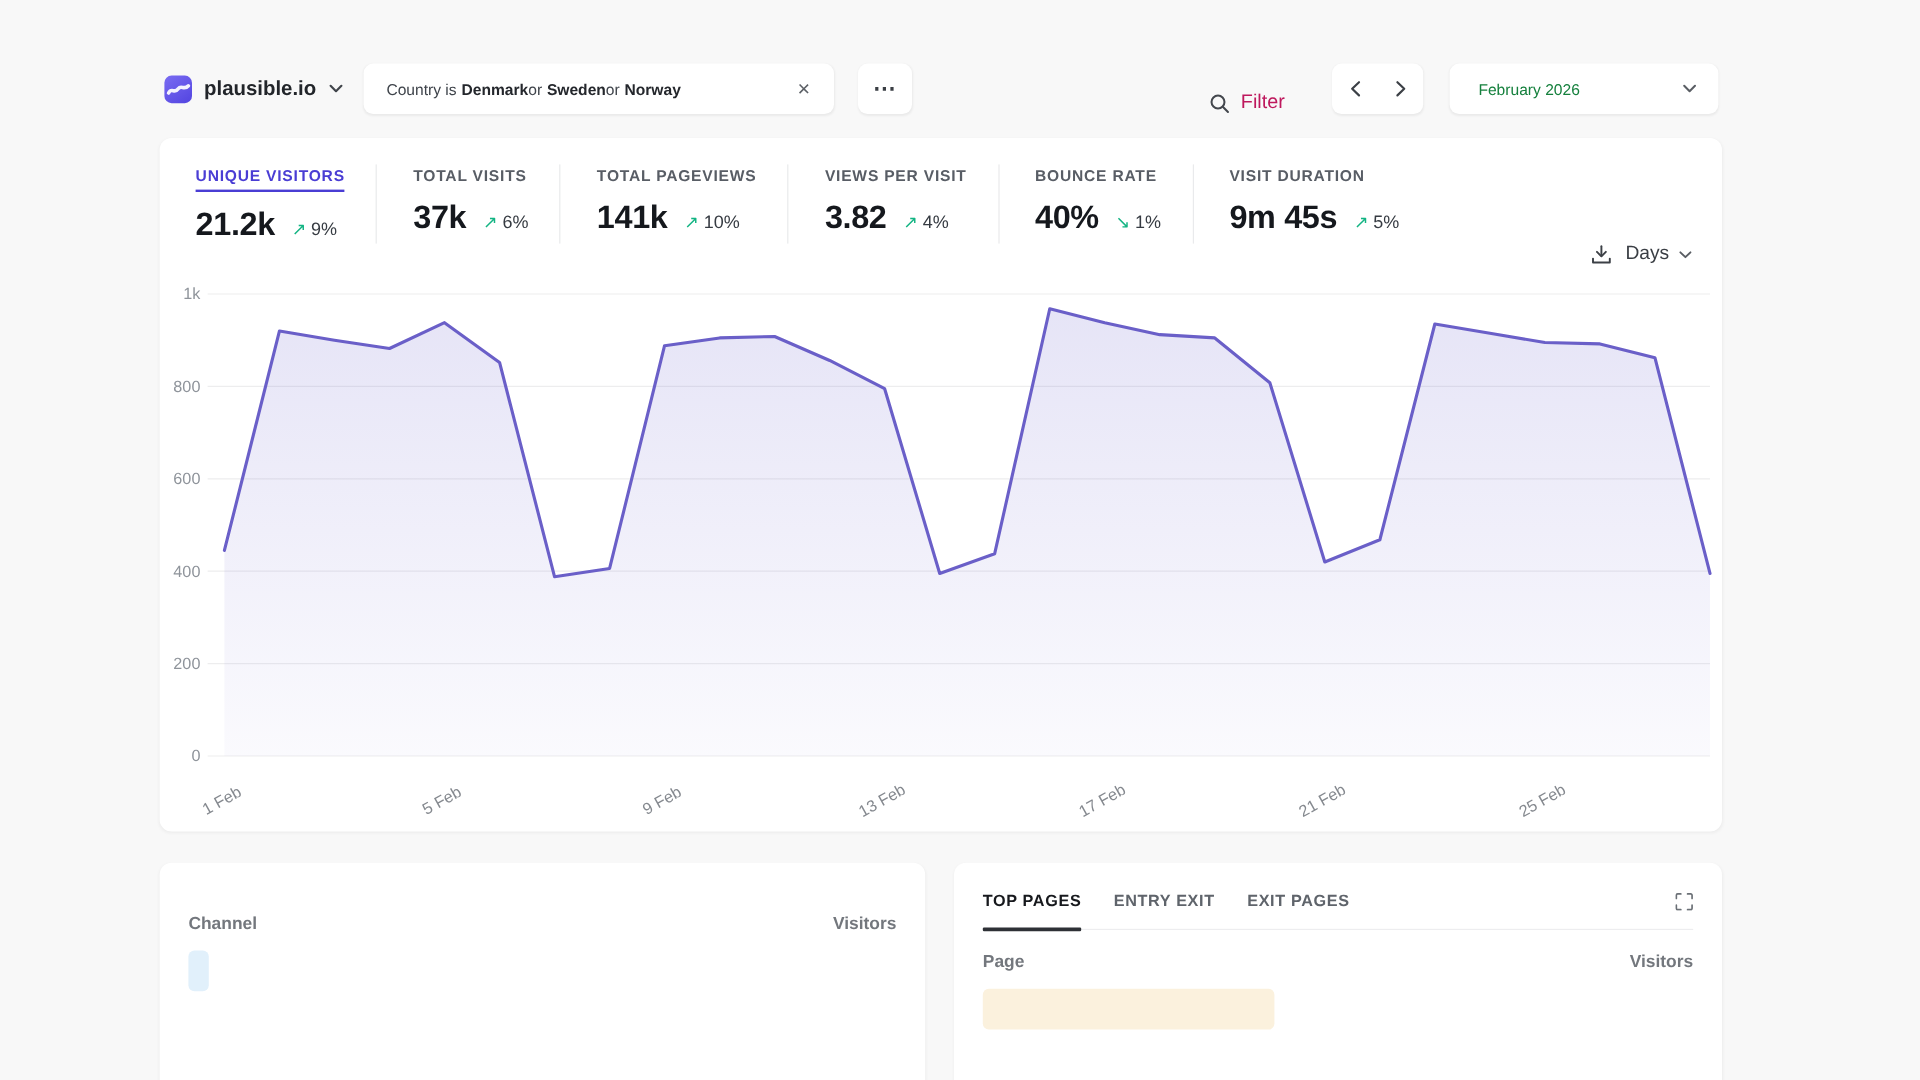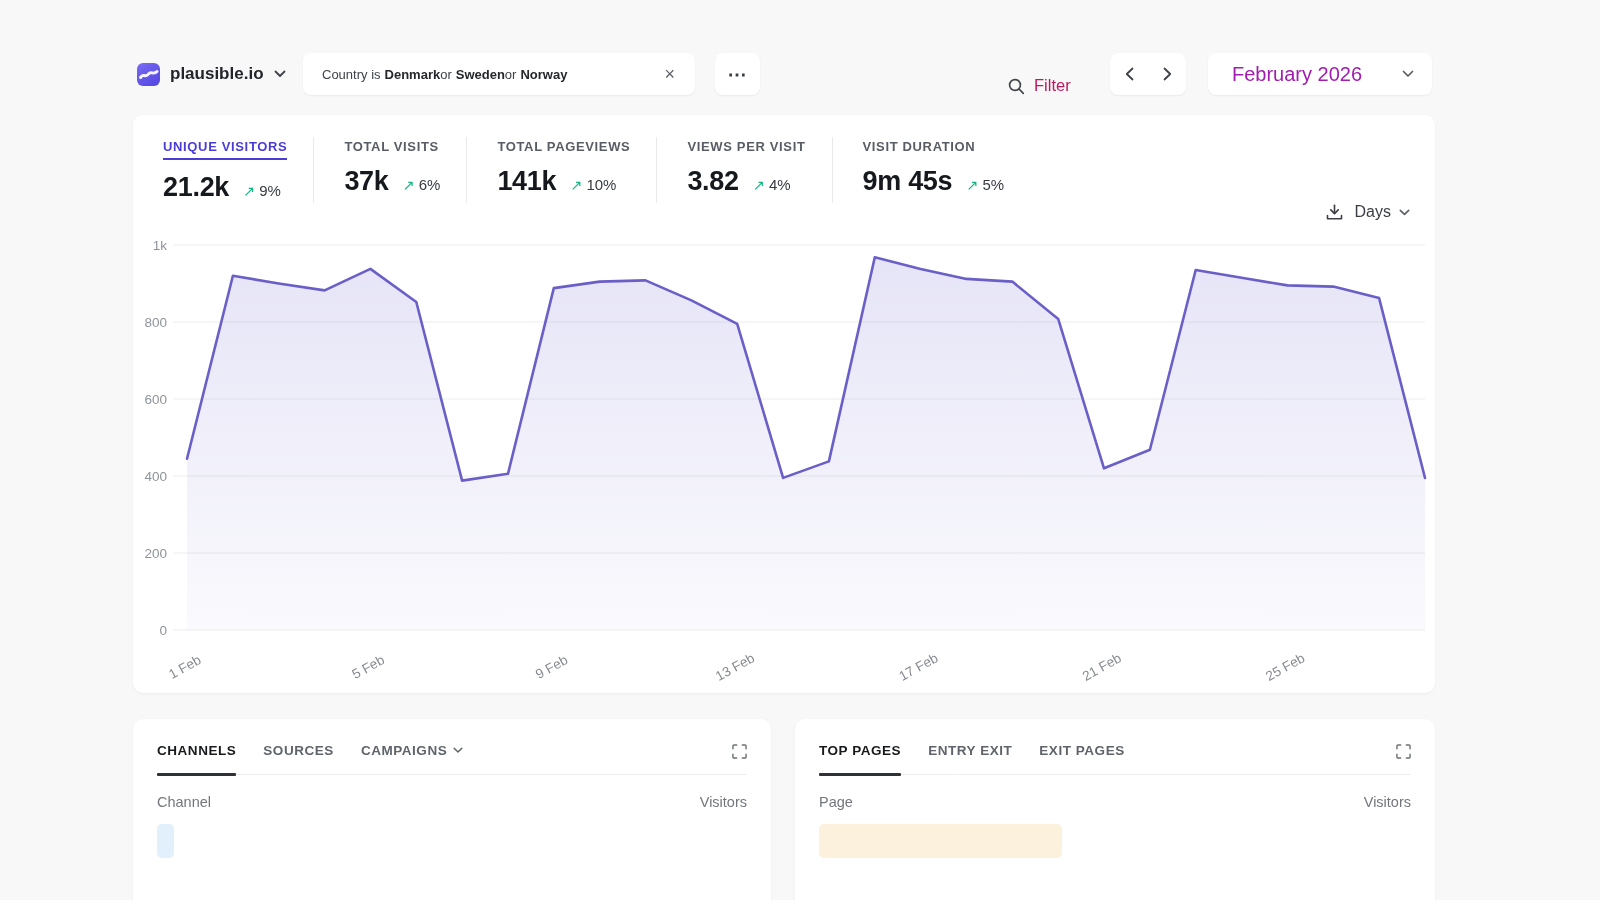--- a/index.html
+++ b/index.html
@@ -34,21 +34,21 @@
   .more-btn { left:715px; width:45px; justify-content:center;
     font-size:19px; color:#3a3e44; letter-spacing:1px; font-weight:700; }
   .filter-ghost {
     position:absolute; left:1008px; top:53px; height:42px;
     display:flex; align-items:flex-end; gap:9px; cursor:pointer;
     font-size:16.5px; color:#be185d; font-weight:400;
   }
   .nav-box { left:1110px; width:76px; justify-content:space-around; }
   .nav-arrow { width:34px; height:38px; display:flex; align-items:center; justify-content:center; cursor:pointer; }
   .date-picker { left:1208px; width:224px; padding:0 18px 0 24px; justify-content:space-between; }
-  .date-picker .date-label { font-size:20px; color:#a21caf; font-weight:500; }
+  .date-picker .date-label { font-size:13px; color:#15803d; font-weight:500; }
   
   .card {
     position:absolute; background:#ffffff; border-radius:10px;
     box-shadow:0 1px 3px rgba(0,0,0,0.05);
   }
   .main-card { left:133px; top:115px; width:1302px; height:578px; }
   .stats-row { position:absolute; top:22px; left:0; display:flex; align-items:stretch;justify-content:flex-end; }
   .stat { padding:2px 26px 0 30px; display:flex; flex-direction:column; gap:12px; cursor:pointer; }
   .stat + .stat { border-left:1px solid #e9eaec; }
   .stat-label { font-size:13px; font-weight:700; letter-spacing:.05em; color:#585d65; white-space:nowrap; }
@@ -73,21 +73,21 @@
   
   .bottom-card { top:719px; height:320px; padding:24px 24px 0 24px; }
   .bc-left { left:133px; width:638px; }
   .bc-right { left:795px; width:640px; }
   .tabs-row { display:flex; align-items:center; gap:27px; border-bottom:1px solid #ededef; position:relative; }
   .tab { font-size:13.5px; letter-spacing:.04em; color:#5f646b; font-weight:600;
     padding-bottom:16px; cursor:pointer; position:relative; display:flex; align-items:center; gap:6px; white-space:nowrap; }
   .tab.active { color:#17191d; font-weight:700; }
   .tab.active::after { content:""; position:absolute; left:0; right:0; bottom:-2px; height:3px; background:#2e3136; border-radius:1px; }
   .expand-btn { margin-left:auto; cursor:pointer; display:flex; padding-bottom:14px; }
-  .col-head { display:flex; justify-content:space-between; margin-top:19px; font-size:14.5px; color:#73777d; }
+  .col-head { display:flex; justify-content:space-between; margin-top:19px; font-size:14.5px; color:#73777d;font-weight:bold; }
   .rows { margin-top:14px; }
   .row-item { position:relative; height:34px; display:flex; align-items:center; justify-content:space-between; margin-bottom:17px; cursor:pointer; }
   .row-bar { position:absolute; left:0; top:0; height:34px; border-radius:5px; }
   .row-label { position:relative; font-size:15.5px; color:#1d2127; padding-left:10px; }
   .row-value { position:relative; font-size:15.5px; color:#1d2127; font-weight:500; }
 </style>
 </head>
 <body>
 
 <div class="site-picker">
@@ -170,20 +170,30 @@
           </span>
       </div>
     </div>
     <div class="stat">
       <div class="stat-label"><span>VIEWS PER VISIT</span></div>
       <div class="stat-value-row">
         <span class="stat-value">3.82</span>
         <span class="stat-change">
             <span class="arrow-glyph">↗</span>
             <span>4%</span>
+          </span>
+      </div>
+    </div>
+    <div class="stat">
+      <div class="stat-label"><span>BOUNCE RATE</span></div>
+      <div class="stat-value-row">
+        <span class="stat-value">40%</span>
+        <span class="stat-change">
+            <span class="arrow-glyph">↘</span>
+            <span>1%</span>
           </span>
       </div>
     </div>
     <div class="stat">
       <div class="stat-label"><span>VISIT DURATION</span></div>
       <div class="stat-value-row">
         <span class="stat-value">9m 45s</span>
         <span class="stat-change">
             <span class="arrow-glyph">↗</span>
             <span>5%</span>
@@ -235,44 +245,20 @@
         <text class="xtick" transform="translate(420.81481481481484,438) rotate(-29)" text-anchor="middle">9 Feb</text>
         <text class="xtick" transform="translate(604.2222222222223,438) rotate(-29)" text-anchor="middle">13 Feb</text>
         <text class="xtick" transform="translate(787.6296296296297,438) rotate(-29)" text-anchor="middle">17 Feb</text>
         <text class="xtick" transform="translate(971.0370370370371,438) rotate(-29)" text-anchor="middle">21 Feb</text>
         <text class="xtick" transform="translate(1154.4444444444446,438) rotate(-29)" text-anchor="middle">25 Feb</text>
       </svg>
   </div>
 </div>
 
 <div class="card bottom-card bc-left">
-  <div class="tabs-row">
-    <span class="tab active">
-        <span>CHANNELS</span>
-      </span>
-    <span class="tab">
-        <span>SOURCES</span>
-      </span>
-    <span class="tab">
-      <span>CAMPAIGNS</span>
-      <svg width="10" height="7" viewBox="0 0 10 7">
-        <path d="M1.2 1.2 L5 5 L8.8 1.2" fill="none" stroke="#5f646b" stroke-width="1.5" stroke-linecap="round" stroke-linejoin="round"></path>
-      </svg>
-    </span>
-    <span class="expand-btn">
-      <svg width="15" height="15" viewBox="0 0 16 16">
-        <g fill="none" stroke="#6b7076" stroke-width="1.5" stroke-linecap="round">
-          <path d="M1 5 V2.2 A1.2 1.2 0 0 1 2.2 1 H5"></path>
-          <path d="M11 1 H13.8 A1.2 1.2 0 0 1 15 2.2 V5"></path>
-          <path d="M15 11 V13.8 A1.2 1.2 0 0 1 13.8 15 H11"></path>
-          <path d="M5 15 H2.2 A1.2 1.2 0 0 1 1 13.8 V11"></path>
-        </g>
-      </svg>
-    </span>
-  </div>
   <div class="col-head">
     <span>Channel</span>
     <span>Visitors</span>
   </div>
   <div class="rows">
     <div class="row-item">
       <span class="row-bar" style="width: 2.8%; background: rgb(225, 240, 251);"></span>
     </div>
   </div>
 </div>

